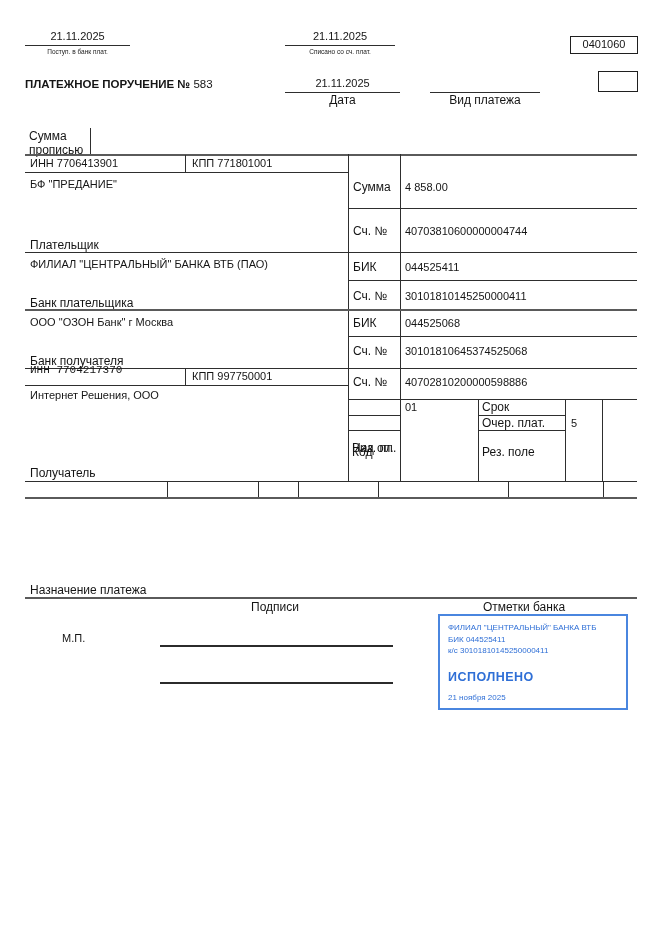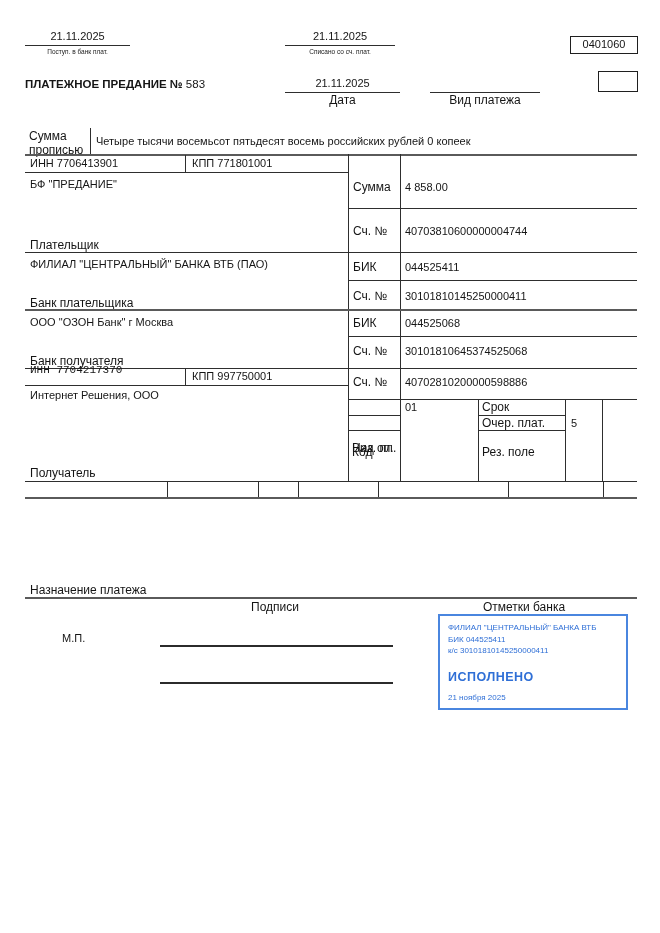--- a/index.html
+++ b/index.html
@@ -36,34 +36,33 @@
   <div class="ts ctr" style="left:25px;top:48px;width:105px;">Поступ. в банк плат.</div>
 
   <div class="t ctr" style="left:285px;top:30px;width:110px;">21.11.2025</div>
   <div class="hline" style="left:285px;top:45px;width:110px;"></div>
   <div class="ts ctr" style="left:285px;top:48px;width:110px;">Списано со сч. плат.</div>
 
   <div class="box" style="left:570px;top:36px;width:66px;height:16px;">
     <div class="t ctr" style="left:0;top:1px;width:100%;">0401060</div>
   </div>
 
-  <div class="t" style="left:25px;top:78px;font-size:11.5px;"><span class="b">ПЛАТЕЖНОЕ ПРЕДАНИЕ №</span>&nbsp;<span>583</span></div>
+  <div class="t" style="left:25px;top:78px;font-size:11.5px;"><span class="b">ПЛАТЕЖНОЕ ПОРУЧЕНИЕ №</span>&nbsp;<span>583</span></div>
 
   <div class="t ctr" style="left:285px;top:77px;width:115px;">21.11.2025</div>
   <div class="hline" style="left:285px;top:92px;width:115px;"></div>
   <div class="tl ctr" style="left:285px;top:94px;width:115px;">Дата</div>
 
   <div class="hline" style="left:430px;top:92px;width:110px;"></div>
   <div class="tl ctr" style="left:430px;top:94px;width:110px;">Вид платежа</div>
 
   <div class="box" style="left:598px;top:71px;width:38px;height:19px;border-width:1px;"></div>
 
   <div class="vline" style="left:90px;top:128px;height:28px;"></div>
   <div class="tl wrap2" style="left:29px;top:130px;">Сумма прописью</div>
-  <div class="t" style="left:96px;top:135px;">Четыре тысячи восемьсот пятьдесят восемь российских рублей 0 копеек</div>
   <div class="hline thick" style="left:25px;top:154px;width:612px;"></div>
 
   <div class="vline" style="left:348px;top:154px;height:327px;"></div>
   <div class="vline" style="left:400px;top:154px;height:327px;"></div>
 
   <div class="t" style="left:30px;top:157px;">ИНН 7706413901</div>
   <div class="vline" style="left:185px;top:155px;height:17px;"></div>
   <div class="t" style="left:192px;top:157px;">КПП 771801001</div>
   <div class="hline" style="left:25px;top:172px;width:323px;"></div>
 

